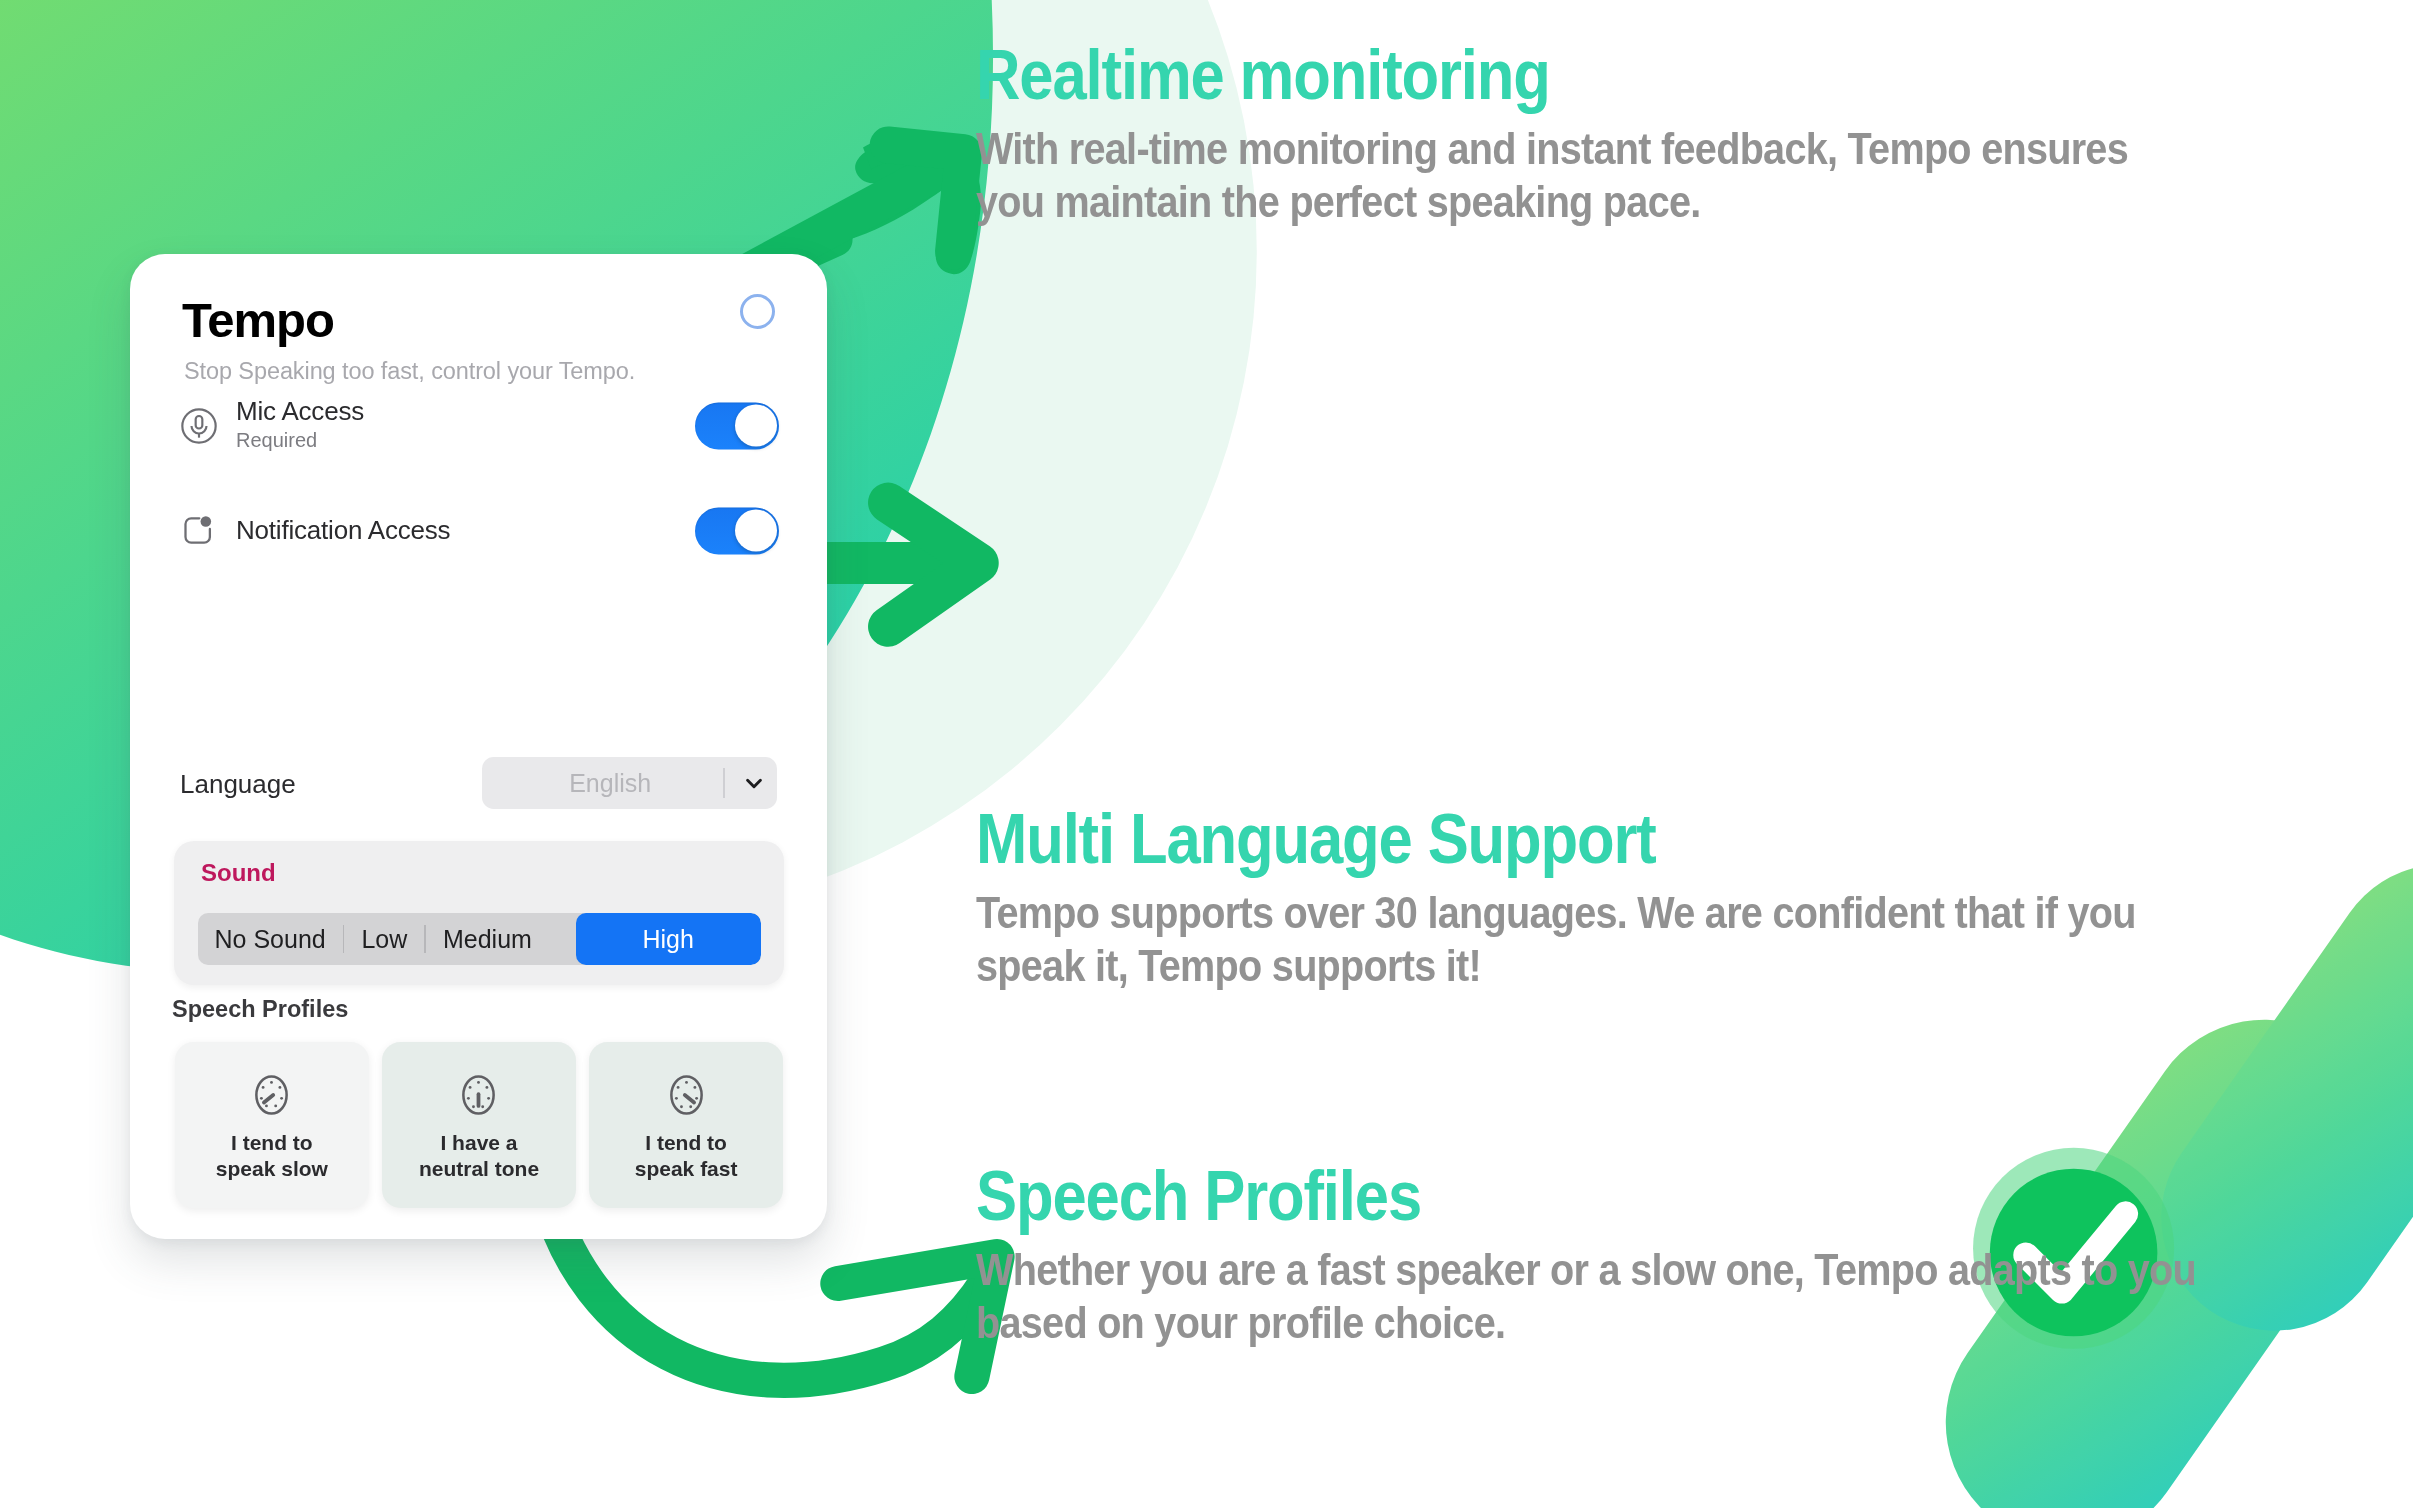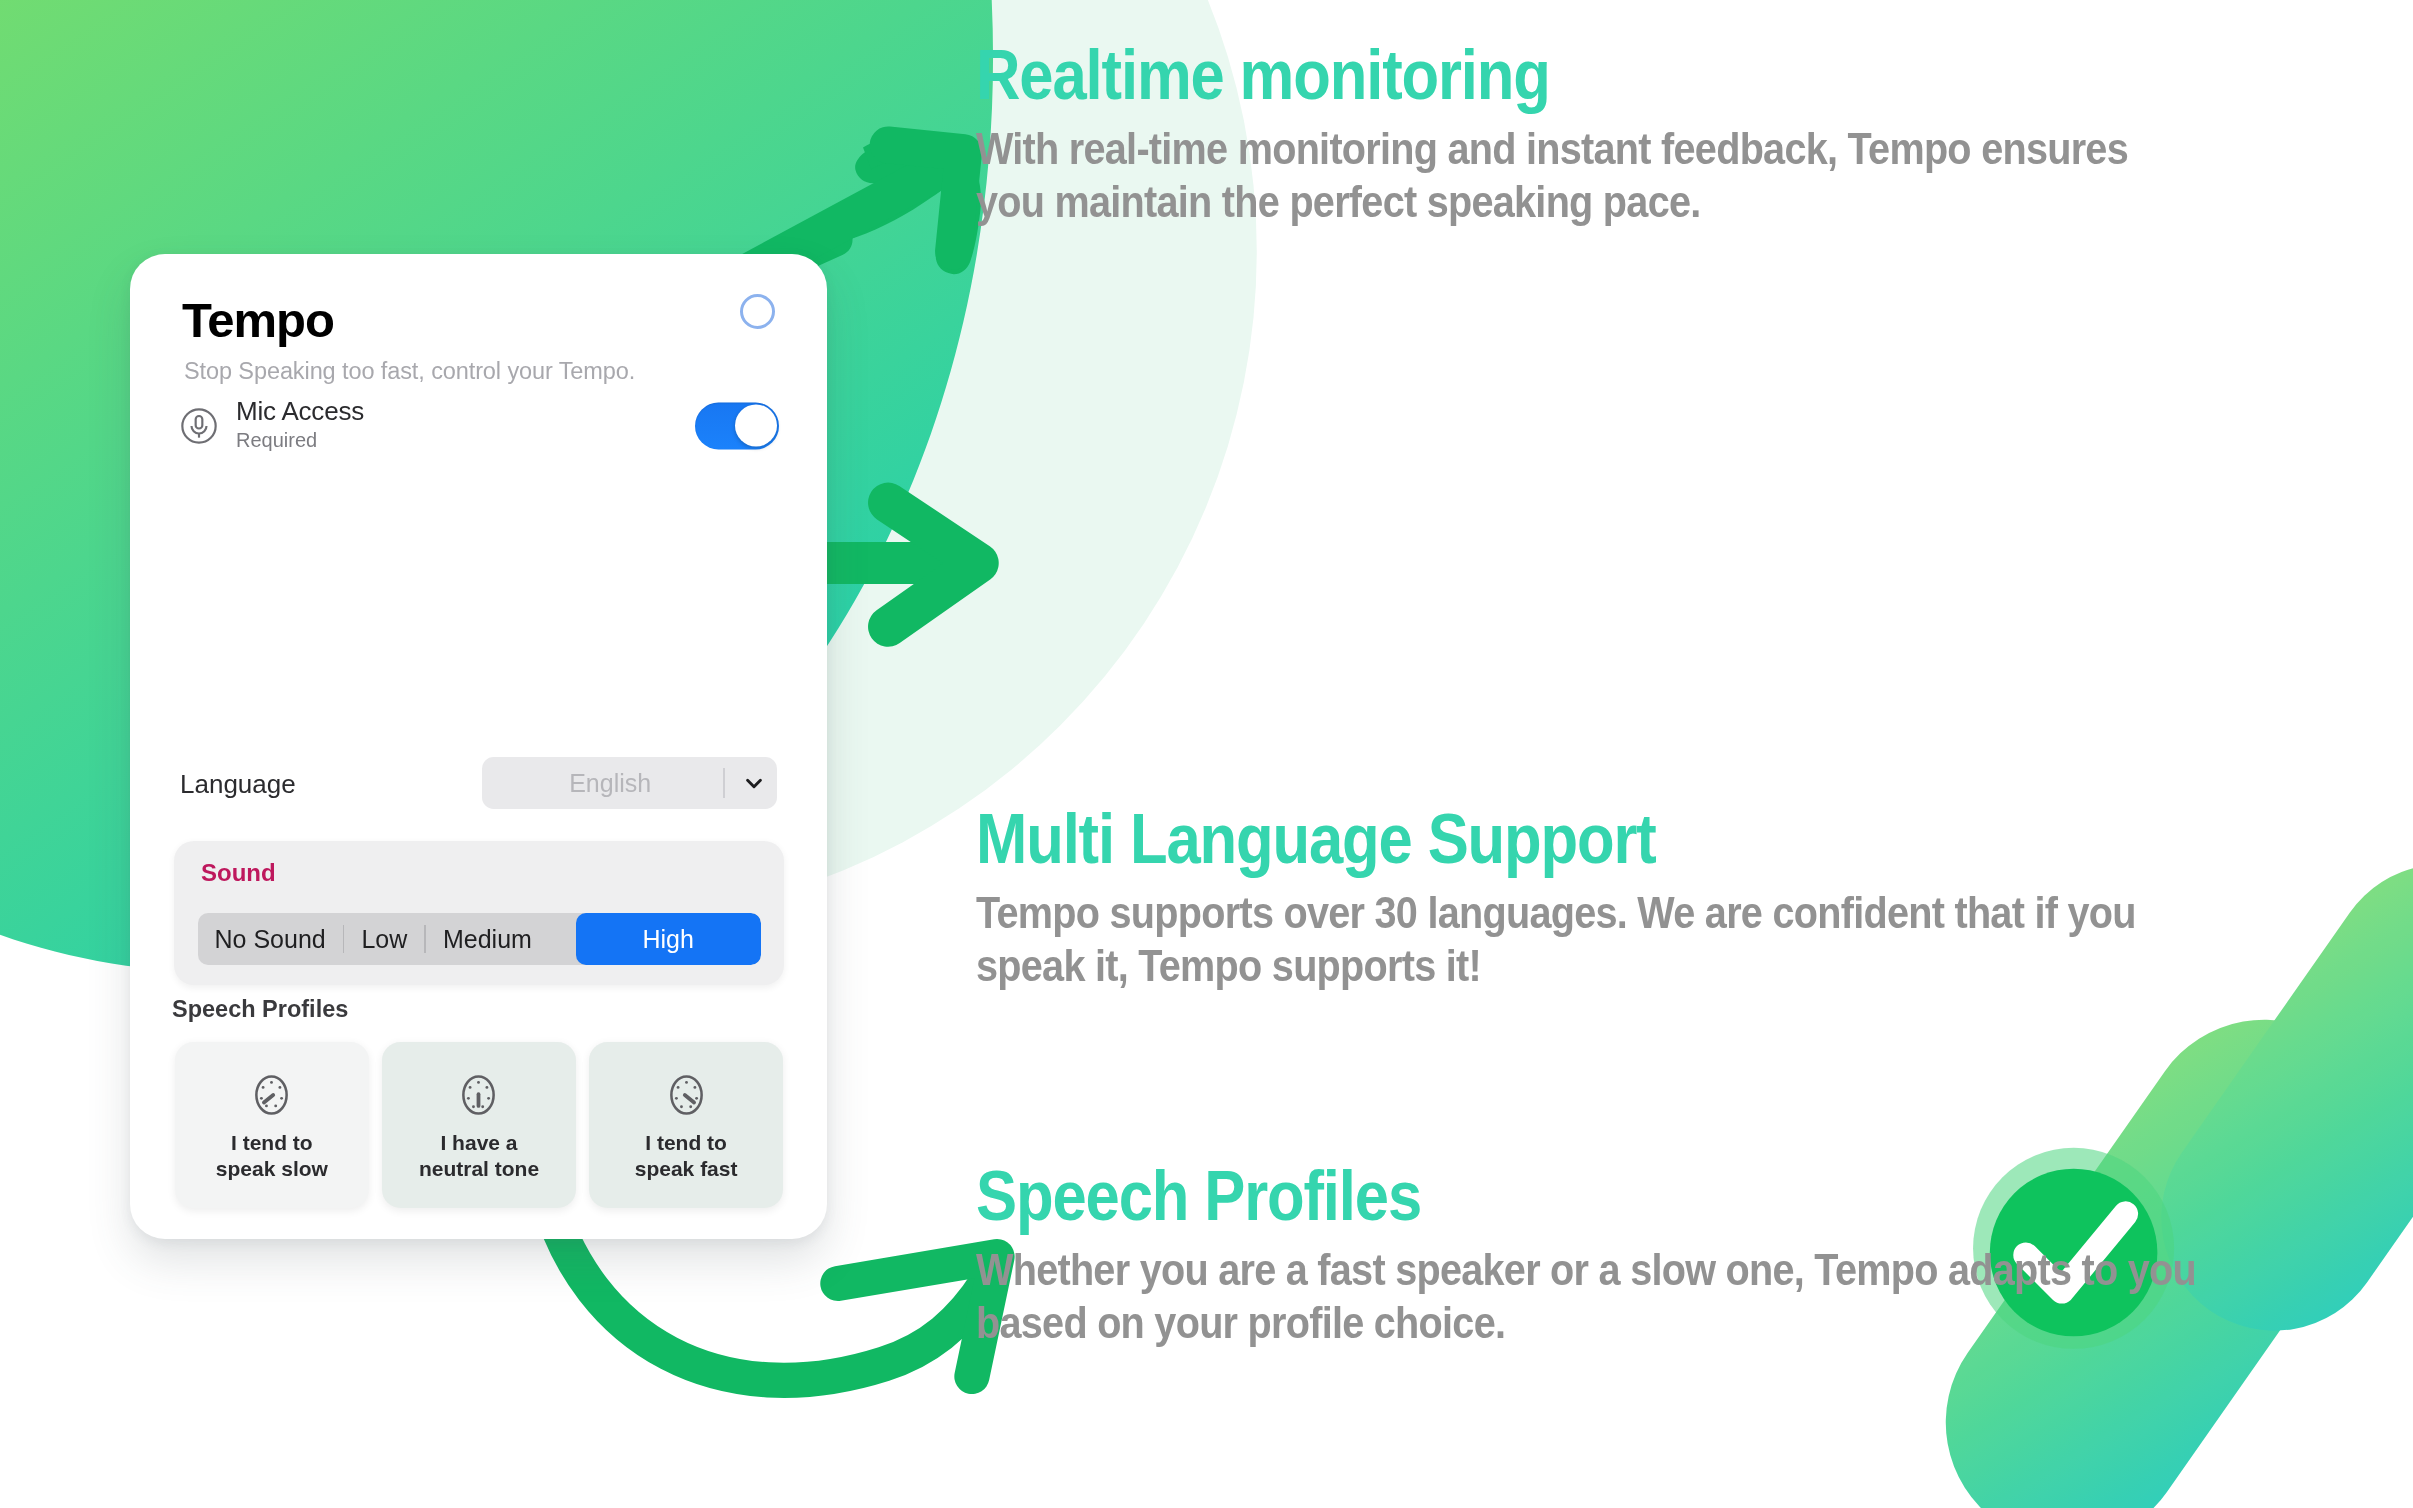--- a/index.html
+++ b/index.html
@@ -227,20 +227,34 @@
       </span>
       <div class="perm-texts">
         <div class="perm-title">Mic Access</div>
         <div class="perm-sub">Required</div>
       </div>
       <div class="toggle">
         <div class="knob"></div>
       </div>
     </div>
 
+    <div class="perm-row" style="top:247px;">
+      <span class="ic">
+        <svg viewBox="0 0 48 48" width="39" height="39">
+          <path d="M8 16 a7 7 0 0 1 7-7 h10 M8 16 v16 a7 7 0 0 0 7 7 h16 a7 7 0 0 0 7-7 v-10" fill="none" stroke="#6e6e73" stroke-width="2.8" stroke-linecap="round"></path>
+          <circle cx="33" cy="13" r="6.5" fill="#6e6e73"></circle>
+        </svg>
+      </span>
+      <div class="perm-texts">
+        <div class="perm-title">Notification Access</div>
+      </div>
+      <div class="toggle">
+        <div class="knob"></div>
+      </div>
+    </div>
 
     <div class="lang-label">Language</div>
     <div class="lang-select">
       <span class="lang-value">English</span>
       <span class="lang-sep"></span>
       <span class="lang-chev">
         <svg viewBox="0 0 24 24" width="22" height="22">
           <path d="M5 9 L12 16 L19 9" fill="none" stroke="#1d1d1f" stroke-width="3.2" stroke-linecap="round" stroke-linejoin="round"></path>
         </svg>
       </span>

